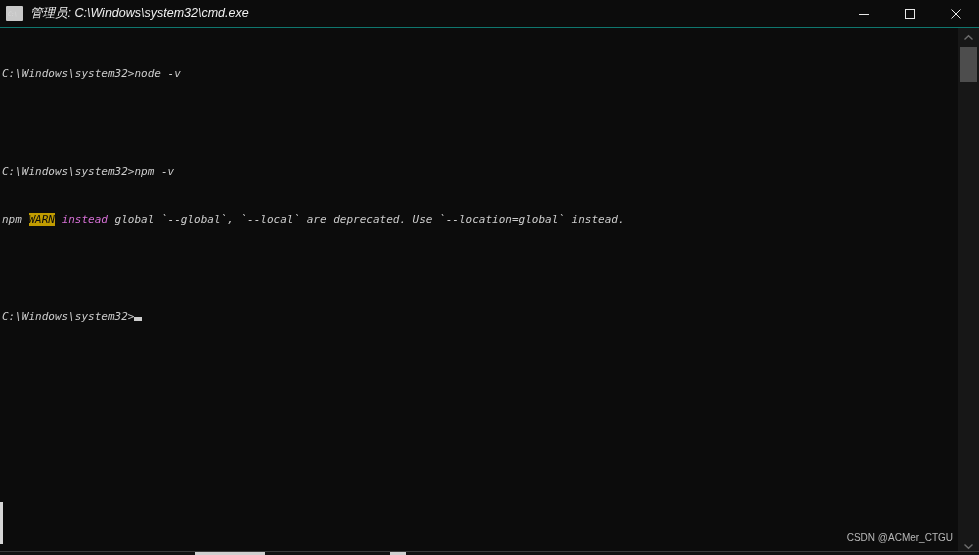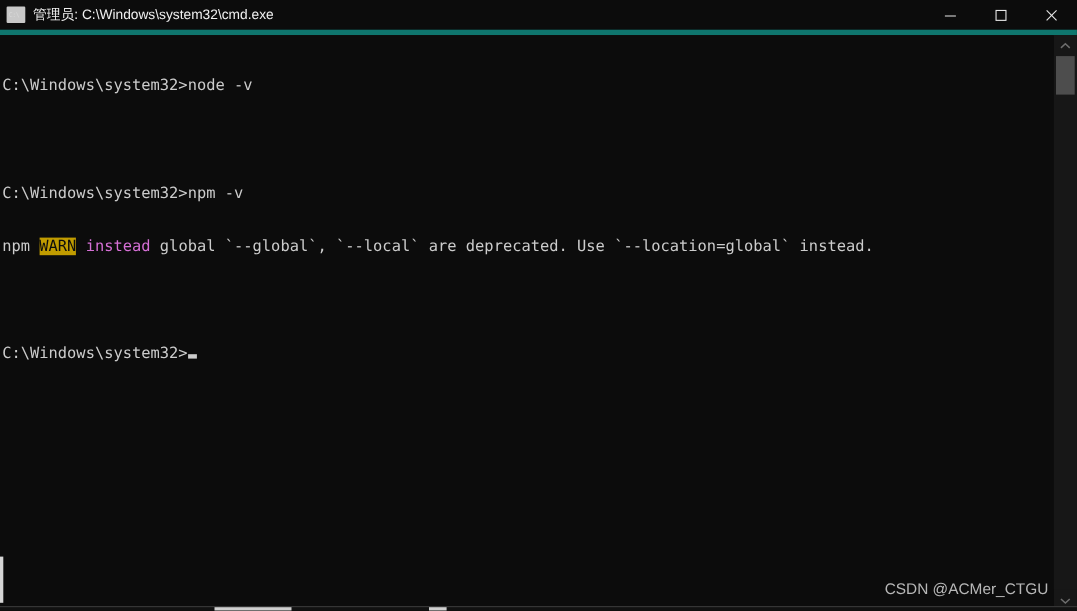--- a/index.html
+++ b/index.html
@@ -24,21 +24,22 @@
   }
 
   
   .titlebar {
     height: 27px;
     min-height: 27px;
     background: #0c0c0c;
     display: flex;
     align-items: center;
     position: relative;
-    border-bottom: 5px solid #0f766e;
+    border-bottom: 1px solid #0f766e;
+    font-style: italic;
   }
   .title-left {
     display: flex;
     align-items: center;
     padding-left: 6px;
     gap: 7px;
     flex: 1;
     min-width: 0;
   }
   .app-icon {
@@ -104,25 +105,26 @@
   .console {
     flex: 1;
     background: #0c0c0c;
     position: relative;
     overflow: hidden;
     padding: 6px 0 0 2px;
     box-sizing: border-box;
   }
   .term {
     font-family: "DejaVu Sans Mono", monospace;
-    font-size: 14px;
+    font-size: 11px;
     line-height: 16.2px;
     color: #cccccc;
     white-space: pre;
     letter-spacing: 0px;
+    font-style: italic;
   }
   .line { white-space: pre; min-height: 16.2px; }
   .warn-badge {
     background: #c19c00;
     color: #0c0c0c;
     margin-top: 32px;
   }
   .magenta { color: #d670d6; }
   .cursor {
     display: inline-block;
@@ -172,21 +174,21 @@
     height: 35px;
     background: #4d4d4d;
   }
 
   
   .watermark {
     position: absolute;
     right: 26px;
     bottom: 12px;
     font-family: "Liberation Sans", sans-serif;
-    font-size: 14px;
+    font-size: 10px;
     color: #cfcfcf;
     opacity: 0.88;
     white-space: nowrap;
     pointer-events: none;
   }
 
   
   .bottom-edge {
     position: absolute;
     left: 0;

